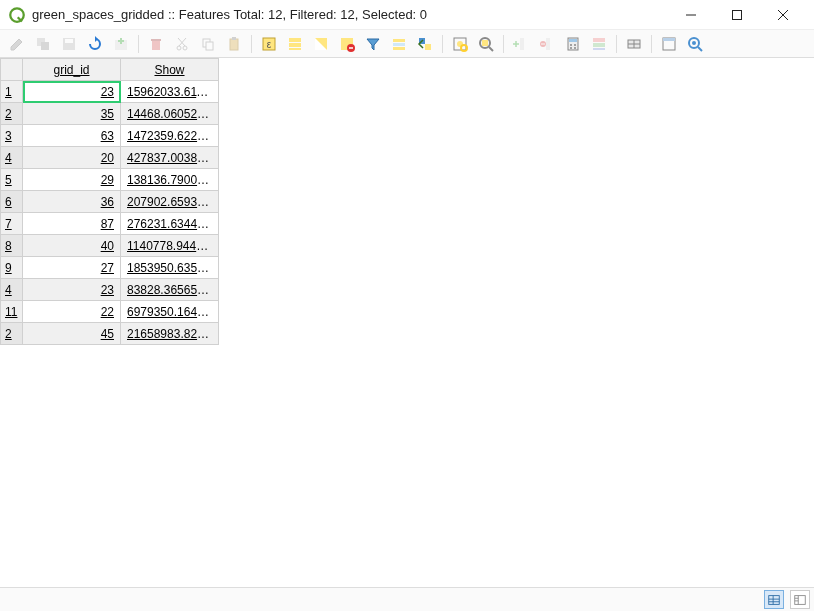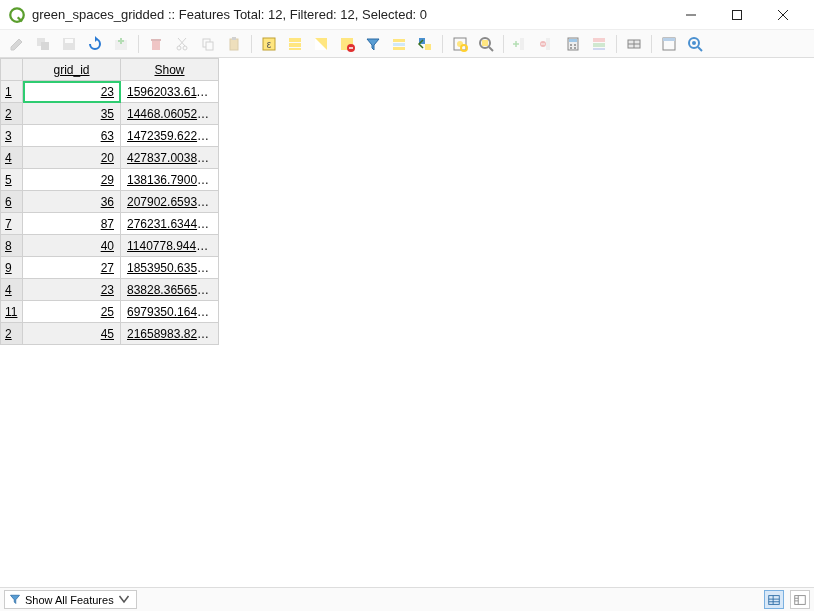--- a/index.html
+++ b/index.html
@@ -304,42 +304,33 @@
           <td class="cell grid-id">27</td>
           <td class="cell none-col">1853950.635000...</td>
         </tr>
         <tr>
           <th class="rownum">4</th>
           <td class="cell grid-id">23</td>
           <td class="cell none-col">83828.36565011...</td>
         </tr>
         <tr>
           <th class="rownum">11</th>
-          <td class="cell grid-id">25</td>
+          <td class="cell grid-id">22</td>
           <td class="cell none-col">6979350.164590...</td>
         </tr>
         <tr>
           <th class="rownum">2</th>
           <td class="cell grid-id">45</td>
           <td class="cell none-col">21658983.82321...</td>
         </tr>
       </tbody>
   </table>
 </div>
 
 <div class="statusbar">
-  <div class="left-btn">
-    <span><svg viewBox="0 0 16 16">
-          <path d="M2 3 L14 3 L9 9 L9 14 L7 12 L7 9 Z" fill="#5a9ed4" stroke="#2a6aa4"></path>
-        </svg></span>
-    <span>Show All Features</span>
-    <span><svg viewBox="0 0 8 8" width="8" height="8">
-          <path d="M1 2 L4 6 L7 2" fill="none" stroke="#555"></path>
-        </svg></span>
-  </div>
   <div class="spacer"></div>
   <div class="right-btn active">
       <svg viewBox="0 0 16 16">
         <rect x="2" y="3" width="12" height="10" fill="none" stroke="#2a6aa4"></rect>
         <line x1="2" y1="7" x2="14" y2="7" stroke="#2a6aa4"></line>
         <line x1="2" y1="10" x2="14" y2="10" stroke="#2a6aa4"></line>
         <line x1="7" y1="3" x2="7" y2="13" stroke="#2a6aa4"></line>
       </svg>
     </div>
   <div class="right-btn">

